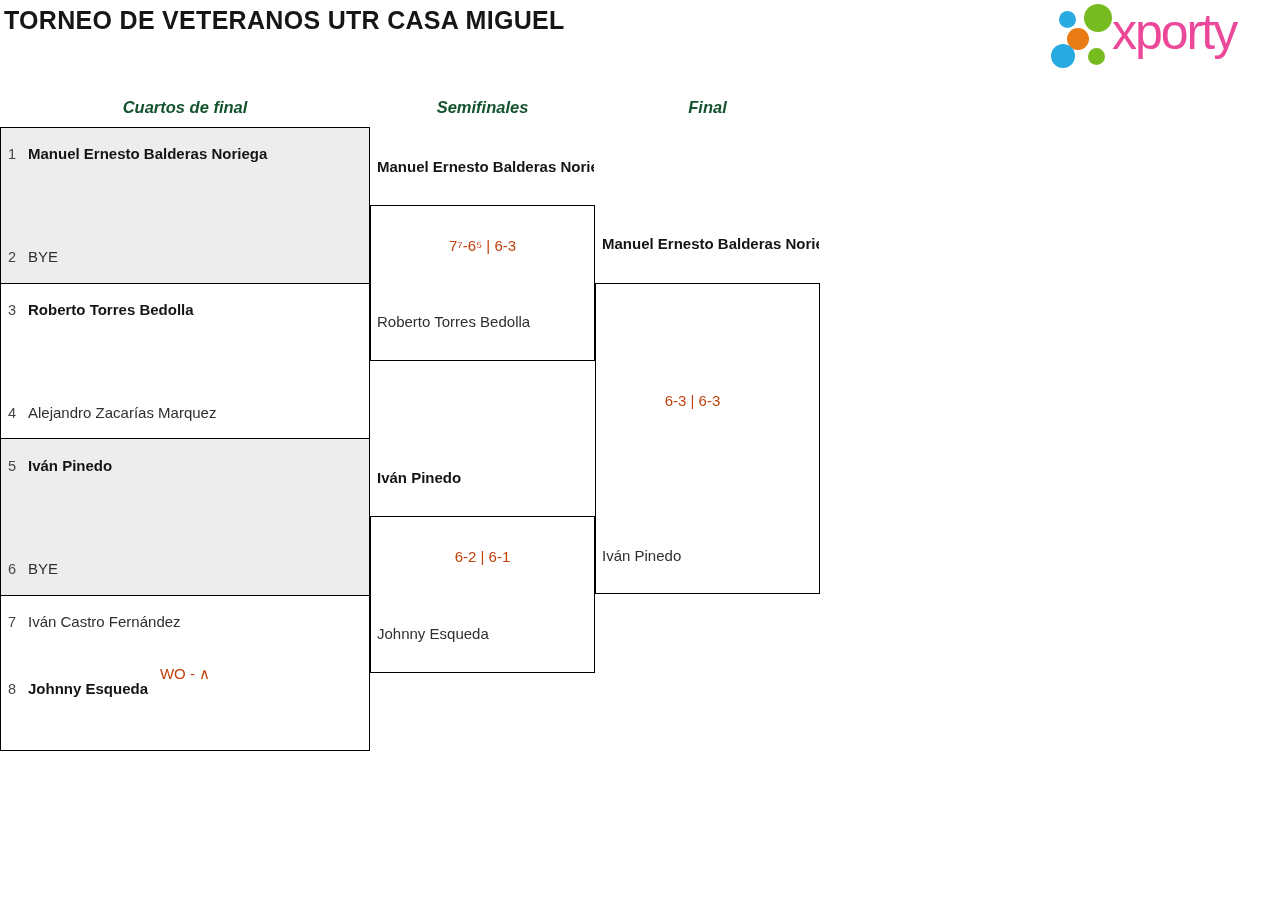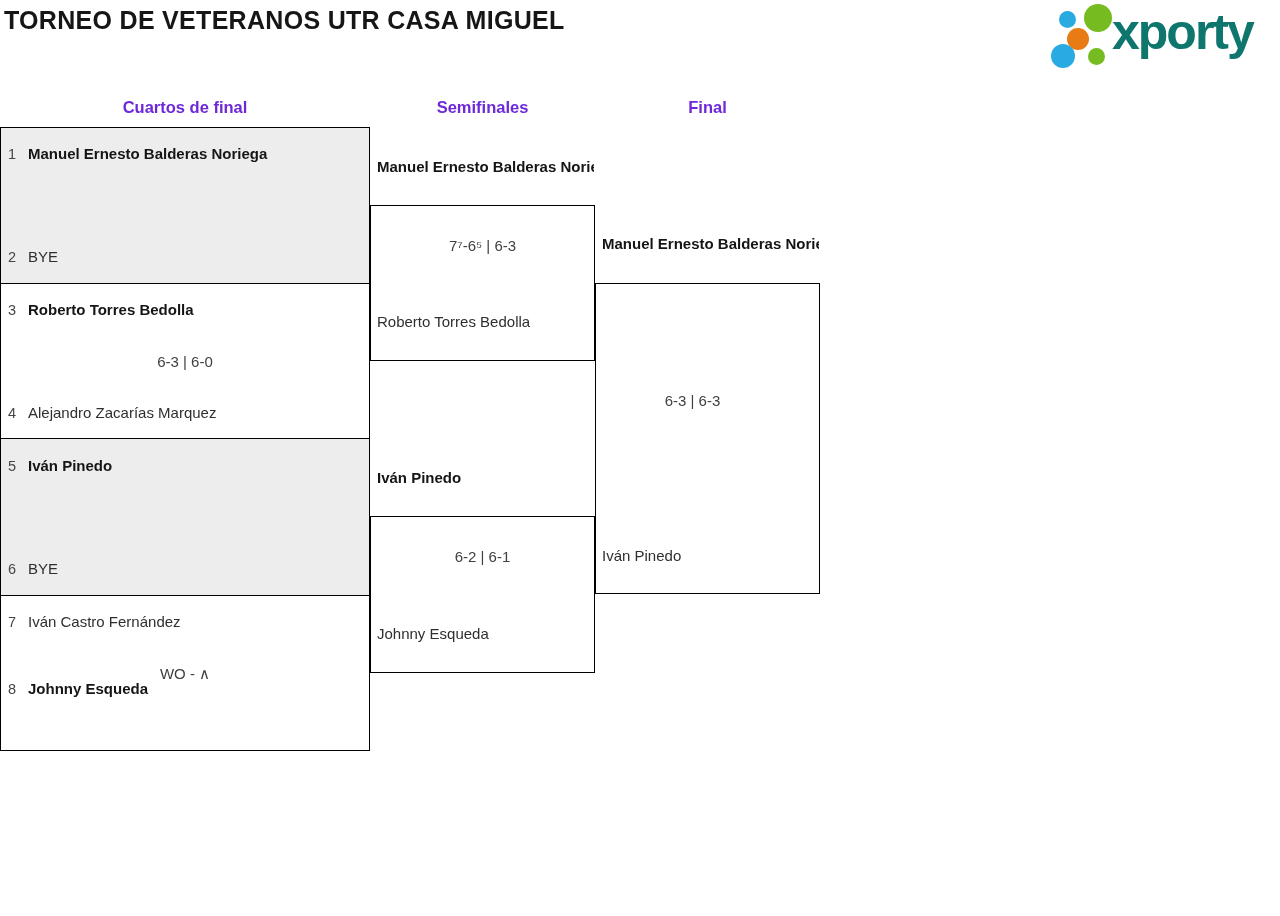--- a/index.html
+++ b/index.html
@@ -14,25 +14,25 @@
   }
   .logo{position:absolute;left:1048px;top:0;width:226px;height:74px;cursor:pointer;}
   .dot{position:absolute;border-radius:50%;}
   .dot-blue-small{left:11px;top:11px;width:17px;height:17px;background:#29abe2;}
   .dot-green-big{left:36px;top:4px;width:28px;height:28px;background:#76bc21;}
   .dot-orange{left:19px;top:28px;width:22px;height:22px;background:#e87b13;}
   .dot-blue-big{left:3px;top:44px;width:24px;height:24px;background:#29abe2;}
   .dot-green-small{left:40px;top:48px;width:17px;height:17px;background:#76bc21;}
   .logo-text{
     position:absolute;left:64px;top:2px;
-    font-size:50px;line-height:60px;font-weight:700;letter-spacing:-2px;color:#0f766e;
+    font-size:50px;line-height:60px;font-weight:400;letter-spacing:-2px;color:#ec4899;
   }
   
   .round-header{position:absolute;top:98px;height:19px;line-height:19px;
-    font-size:16.5px;font-weight:700;color:#6d28d9;text-align:center;}
+    font-size:16.5px;font-weight:700;color:#14532d;text-align:center;font-style:italic;}
   .rh-qf{left:0;width:370px;}
   .rh-sf{left:370px;width:225px;}
   .rh-f{left:595px;width:225px;}
   
   .qf-container{
     position:absolute;left:0;top:127px;width:370px;height:624px;
     border:1px solid #000;box-sizing:border-box;
   }
   .stripe{position:absolute;left:0;width:100%;box-sizing:border-box;}
   .s1{top:0;height:156px;background:#ededed;border-bottom:1px solid #000;}
@@ -43,21 +43,21 @@
   .sf1-box{left:370px;top:205px;width:225px;height:156px;}
   .sf2-box{left:370px;top:516px;width:225px;height:157px;}
   .f-box{left:595px;top:283px;width:225px;height:311px;}
   
   .prow{position:absolute;height:18px;line-height:18px;font-size:15px;color:#2f2f2f;white-space:nowrap;}
   .qf-row{left:8px;}
   .sf-row{left:377px;width:217px;overflow:hidden;}
   .f-row{left:602px;width:217px;overflow:hidden;}
   .seed{display:inline-block;width:20px;font-size:14.5px;color:#454545;font-weight:400;}
   .winner{font-weight:700;color:#151515;}
-  .score{position:absolute;height:18px;line-height:18px;font-size:15px;color:#404040;text-align:center;white-space:nowrap;}
+  .score{position:absolute;height:18px;line-height:18px;font-size:15px;color:#c2410c;text-align:center;white-space:nowrap;}
   .sc-qf{left:0;width:370px;}
   .sc-sf{left:370px;width:225px;}
   .sc-f{left:595px;width:195px;}
 </style>
 </head>
 <body>
 
 <div class="page">
 
   <div class="title">
@@ -91,21 +91,20 @@
   <div class="prow qf-row" style="top:145px">
     <span class="seed">1</span><span class="winner">Manuel Ernesto Balderas Noriega</span>
   </div>
   <div class="prow qf-row" style="top:248px">
     <span class="seed">2</span><span>BYE</span>
   </div>
 
   <div class="prow qf-row" style="top:301px">
     <span class="seed">3</span><span class="winner">Roberto Torres Bedolla</span>
   </div>
-  <div class="score sc-qf" style="top:353px">6-3 | 6-0</div>
   <div class="prow qf-row" style="top:404px">
     <span class="seed">4</span><span>Alejandro Zacarías Marquez</span>
   </div>
 
   <div class="prow qf-row" style="top:457px">
     <span class="seed">5</span><span class="winner">Iván Pinedo</span>
   </div>
   <div class="prow qf-row" style="top:560px">
     <span class="seed">6</span><span>BYE</span>
   </div>

